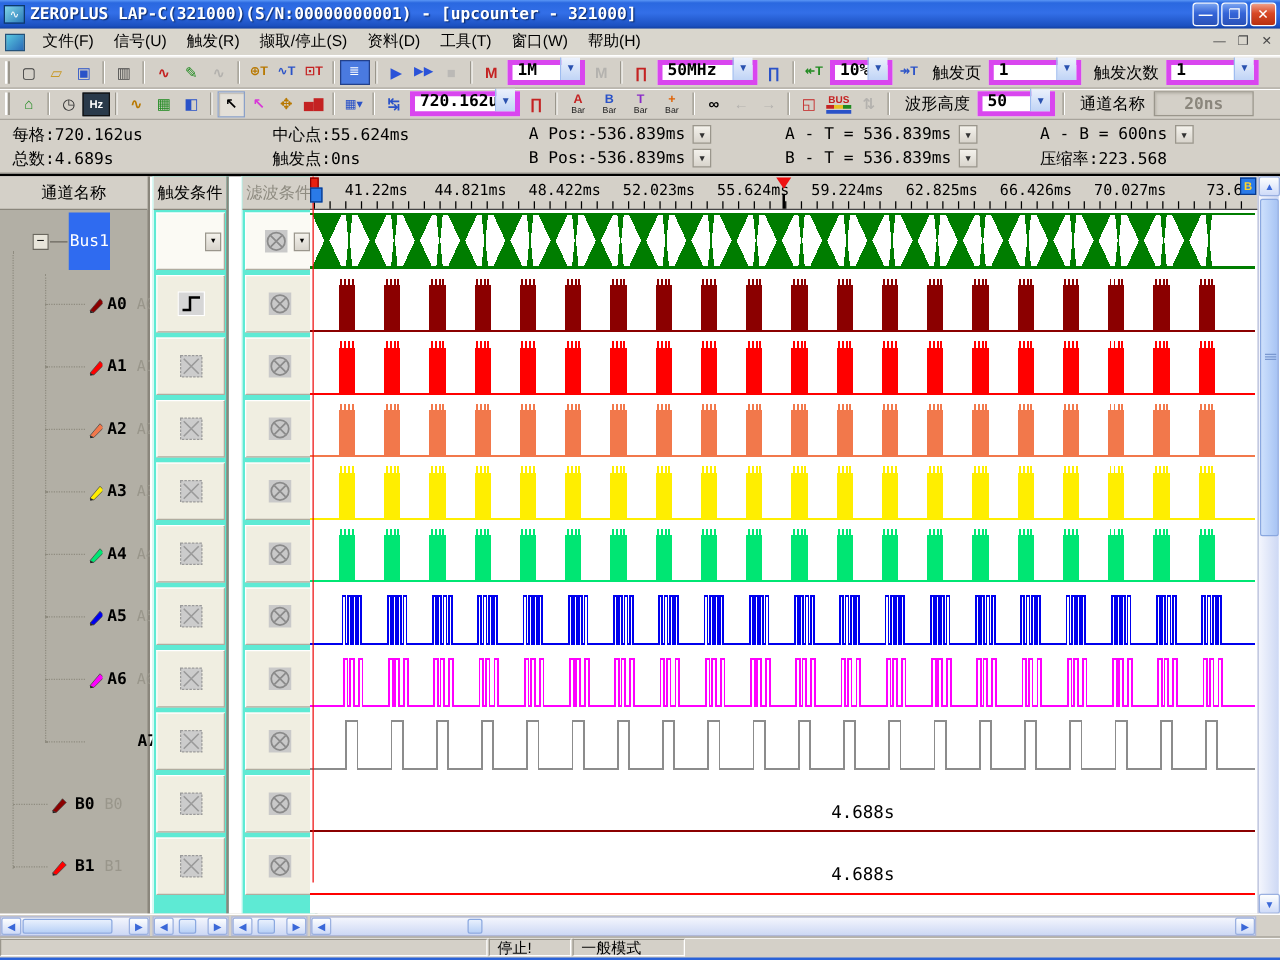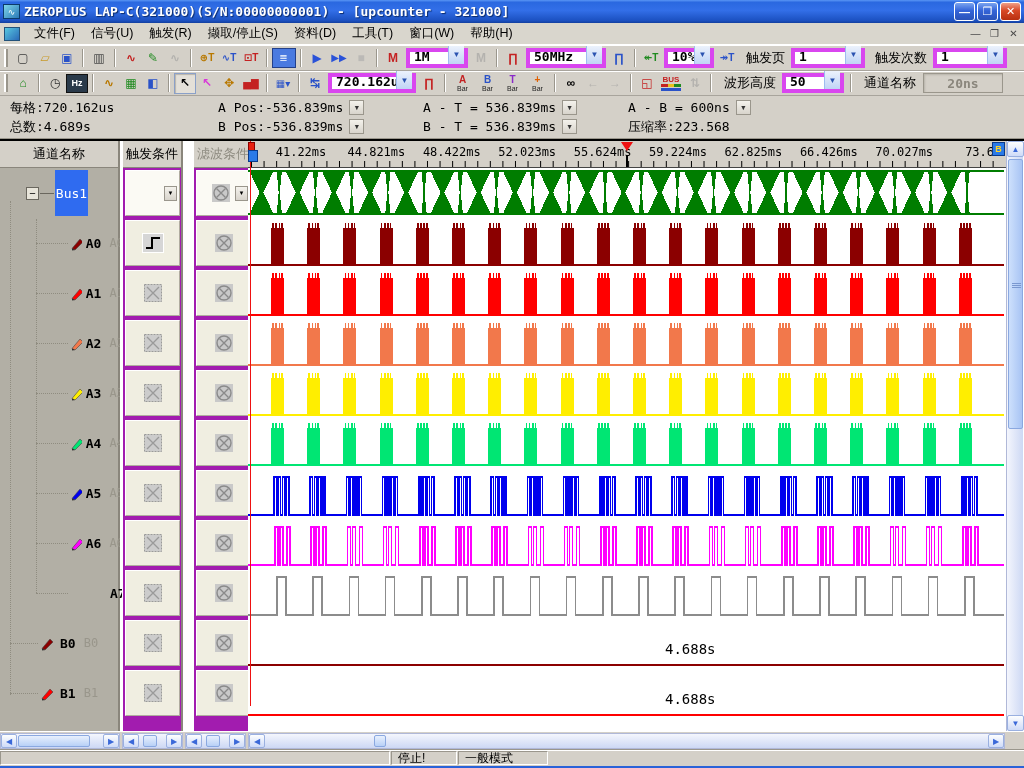--- a/index.html
+++ b/index.html
@@ -41,21 +41,21 @@
 .busface2 .s2{width:20px;height:3px;background:#2a52c8;margin-top:1px;}
 
 .infobar{height:43px;background:#d4d0c8;display:grid;grid-template-columns:208px 205px 205px 204px 202px;border-bottom:1px solid #9a968c;flex:0 0 auto;}
 .infocol{padding:2px 0 0 10px;}
 .inforow{height:19px;display:flex;align-items:center;font-family:"DejaVu Sans Mono","Liberation Mono",monospace;font-size:13px;white-space:nowrap;}
 .inforow .dd{width:15px;height:15px;margin-left:6px;border:1px solid #9a968c;background:linear-gradient(180deg,#f4f2ec,#d8d4cc);display:flex;align-items:center;justify-content:center;font-size:7px;color:#333;}
 
 .main{position:relative;height:592px;background:#fff;overflow:hidden;flex:0 0 auto;border-top:2px solid #000000;}
 .names{position:absolute;left:0;top:0;width:120px;height:100%;background:#b2afa5;border-right:2px solid #8a867c;}
 .colhdr{height:27px;background:#d4d0c8;border-bottom:1px solid #8a867c;display:flex;align-items:center;justify-content:center;font-size:13px;white-space:nowrap;}
-.condcol{position:absolute;top:0;width:61px;height:100%;background:#a21caf;border-left:1px solid #fff;border-right:2px solid #8a867c;}
+.condcol{position:absolute;top:0;width:61px;height:100%;background:#5eead4;border-left:1px solid #fff;border-right:2px solid #8a867c;}
 .cell{position:absolute;left:2px;width:55px;height:46px;background:#f0eee1;border:1px solid #fff;border-right-color:#b0ac9f;border-bottom-color:#b0ac9f;display:flex;align-items:center;justify-content:center;}
 .cell.ddcell{background:#fbfaf4;justify-content:flex-end;}
 .cell .ddbtn{width:13px;height:15px;margin-right:2px;background:linear-gradient(180deg,#f4f2ec,#d8d4cc);border:1px solid #9a968c;display:flex;align-items:center;justify-content:center;font-size:6px;}
 .chanrow{position:absolute;left:0;width:120px;height:50px;display:flex;align-items:center;}
 .chanlabel{font-family:"DejaVu Sans Mono","Liberation Mono",monospace;font-size:13px;font-weight:bold;margin-left:4px;white-space:nowrap;}
 .chanalias{font-family:"DejaVu Sans Mono","Liberation Mono",monospace;font-size:12px;color:#99968b;margin-left:8px;white-space:nowrap;overflow:hidden;}
 .busbox{background:#2f6bf0;color:#fff;font-family:"DejaVu Sans Mono","Liberation Mono",monospace;font-size:13px;width:33px;height:46px;display:flex;align-items:center;justify-content:center;}
 .minusbox{width:13px;height:13px;background:#e8e5da;border:1px solid #6a675e;display:flex;align-items:center;justify-content:center;font-size:11px;line-height:1;}
 .dotv{position:absolute;border-left:1px dotted #8f8c80;width:0;}
 .doth{position:absolute;border-top:1px dotted #8f8c80;height:0;}
@@ -231,20 +231,28 @@
       <div class="dbox" style="width: 80px;">20ns</div>
     </div>
 
   <div class="infobar" id="infobar">
       <div class="infocol">
         <div class="inforow">
           <span>每格:720.162us</span>
         </div>
         <div class="inforow">
           <span>总数:4.689s</span>
+        </div>
+      </div>
+      <div class="infocol">
+        <div class="inforow">
+          <span>中心点:55.624ms</span>
+        </div>
+        <div class="inforow">
+          <span>触发点:0ns</span>
         </div>
       </div>
       <div class="infocol">
         <div class="inforow">
           <span>A Pos:-536.839ms</span>
           <div class="dd">▼</div>
         </div>
         <div class="inforow">
           <span>B Pos:-536.839ms</span>
           <div class="dd">▼</div>

